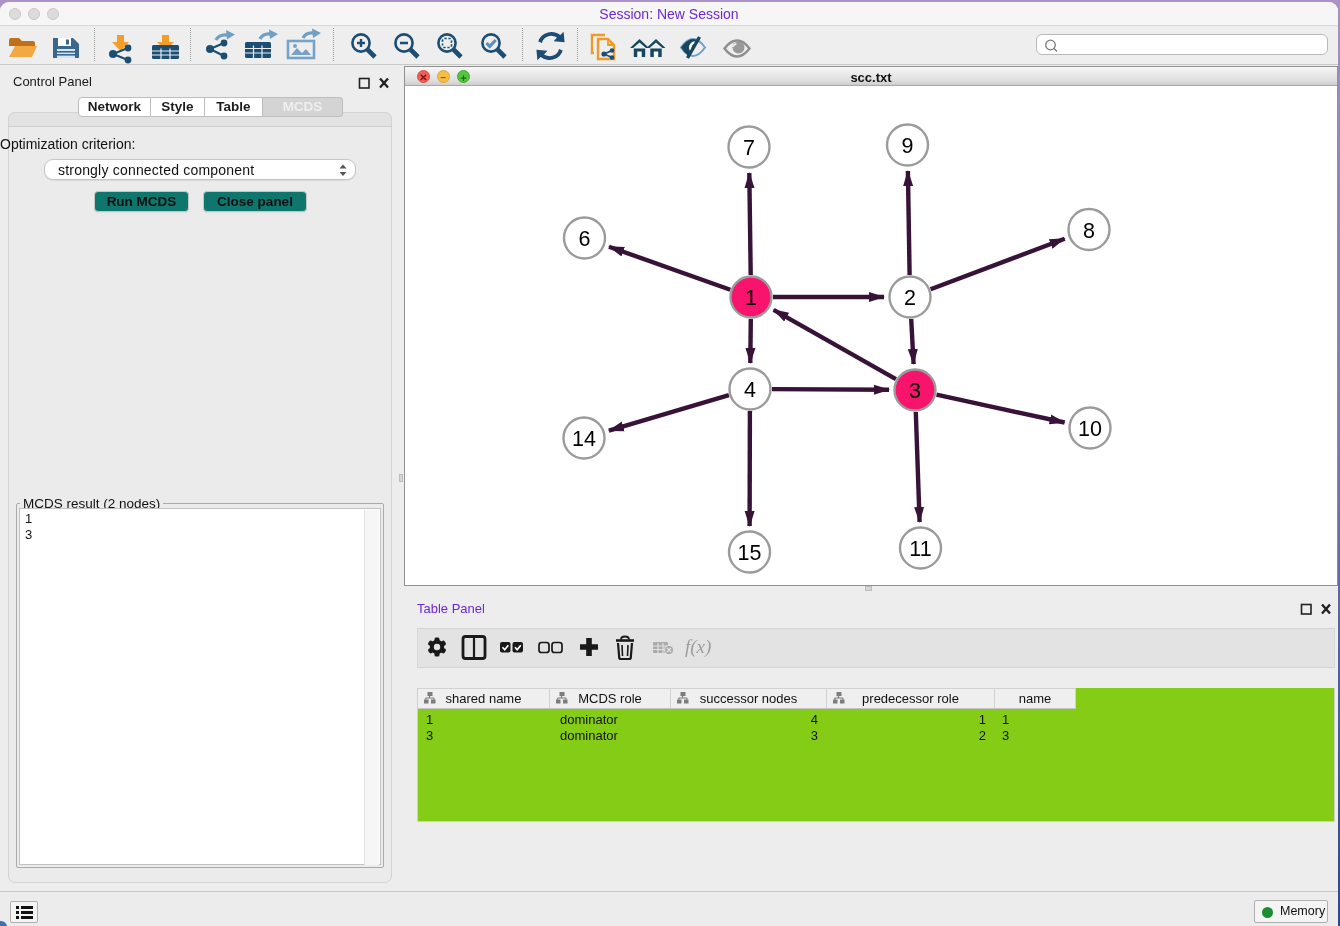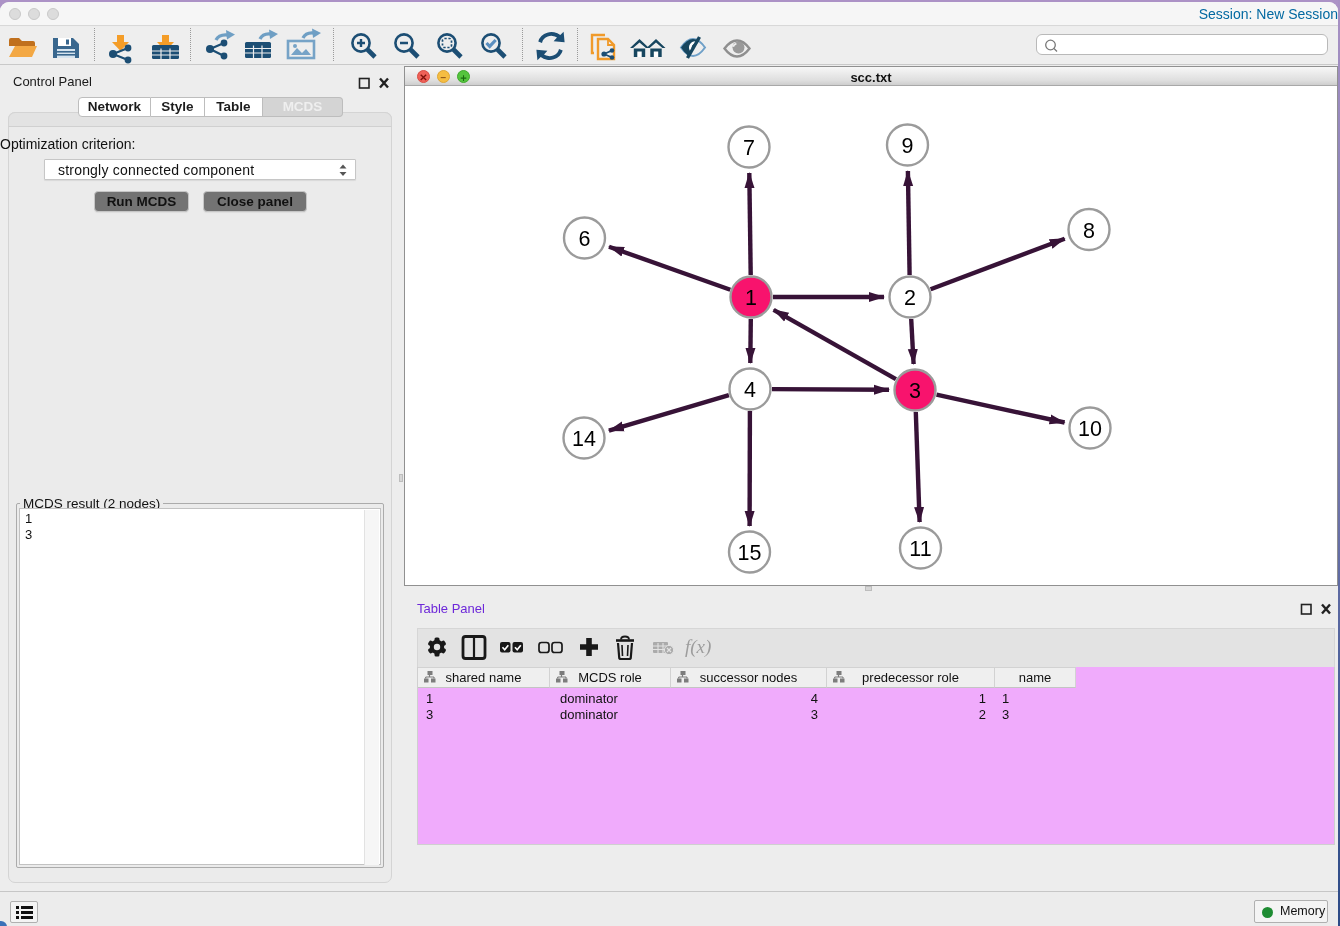--- a/index.html
+++ b/index.html
@@ -1,57 +1,57 @@
 <!DOCTYPE html>
 <html><head><meta charset="utf-8"><style>
 *{margin:0;padding:0;box-sizing:border-box}
 html,body{width:1340px;height:926px;overflow:hidden;font-family:"Liberation Sans",sans-serif;background:#ececec}
 #deskTop{position:absolute;left:0;top:0;width:1340px;height:10px;background:#ac92c6}
 #deskRight{position:absolute;right:0;top:0;width:2px;height:926px;background:linear-gradient(#a991c4 0%,#8e85ba 20%,#7e7cb0 45%,#4a5f9a 75%,#2c4a86 100%)}
 #win{position:absolute;left:0;top:2px;width:1338px;height:924px;background:#ededed;border-radius:9px 9px 0 0;overflow:hidden}
 
 #titlebar{position:absolute;left:0;top:0;width:1338px;height:24px;background:#f6f6f6;border-bottom:1px solid #d8d8d8}
 .tl{position:absolute;top:6px;width:12px;height:12px;border-radius:50%;background:#dcdcdc;border:1px solid #c8c8c8}
-#wtitle{position:absolute;top:4px;left:0;width:1338px;text-align:right;font-size:14px;color:#0369a1}
+#wtitle{position:absolute;top:4px;left:0;width:1338px;text-align:center;font-size:14px;color:#6d28d9}
 
 #toolbar{position:absolute;left:0;top:25px;width:1338px;height:38px;background:#eeeeee;border-bottom:1px solid #c9c9c9}
 .sep{position:absolute;top:1px;height:33px;width:0;border-left:1px dotted #9a9a9a}
 .tbi{position:absolute;top:0}
 #search{position:absolute;left:1036px;top:7px;width:292px;height:21px;background:#fff;border:1px solid #b9b9b9;border-radius:6px}
 
 #cpanel{position:absolute;left:0;top:62px;width:392px;height:824px}
 #cpTitle{position:absolute;left:13px;top:10px;font-size:13px;color:#1a1a1a}
 #cpBox{position:absolute;left:8px;top:48px;width:384px;height:771px;background:#ebebeb;border:1px solid #d4d4d4;border-radius:7px}
 #cpBoxTop{position:absolute;left:8px;top:48px;width:384px;height:15px;background:#e3e3e3;border:1px solid #d4d4d4;border-bottom:1px solid #d0d0d0;border-radius:7px 7px 0 0}
 .tabs{position:absolute;display:flex}
 .tab{height:20px;border:1px solid #bdbdbd;border-left:none;background:#fff;font-size:13.5px;font-weight:600;color:#1c1c1c;text-align:center;line-height:18px}
 .tab.first{border-left:1px solid #bdbdbd;border-radius:4px 0 0 4px}
 .tab.last{border-radius:0 4px 4px 0}
 .tab.dis{background:#d4d4d4;color:#efefef;font-weight:600}
 
 #optLabel{position:absolute;left:0;top:72px;width:400px;text-align:left;font-size:14px;color:#111}
-#dropdown{position:absolute;left:44px;top:95px;width:312px;height:21px;background:#fff;border:1px solid #c6c6c6;border-radius:1px;box-shadow:0 1px 1px rgba(0,0,0,.08);font-size:14px;letter-spacing:.2px;color:#111;line-height:20px;padding-left:13px}
-.btn{position:absolute;height:21px;background:#737373;border:1px solid #c6c6c6;border-radius:4px;box-shadow:0 1px 1px rgba(0,0,0,.06);font-size:13.5px;font-weight:600;color:#111;text-align:center;line-height:19px}
+#dropdown{position:absolute;left:44px;top:95px;width:312px;height:21px;background:#fff;border:1px solid #c6c6c6;border-radius:9px;box-shadow:0 1px 1px rgba(0,0,0,.08);font-size:14px;letter-spacing:.2px;color:#111;line-height:20px;padding-left:13px}
+.btn{position:absolute;height:21px;background:#0f766e;border:1px solid #c6c6c6;border-radius:4px;box-shadow:0 1px 1px rgba(0,0,0,.06);font-size:13.5px;font-weight:600;color:#111;text-align:center;line-height:19px}
 
 #fs{position:absolute;left:16px;top:439px;width:368px;height:365px;border:1px solid #ababab;border-radius:2px}
 #fsLegend{position:absolute;left:3px;top:-8px;background:#ebebeb;padding:0 3px;font-size:13.5px;color:#111}
 #fsInner{position:absolute;left:2px;top:4px;width:362px;height:357px;background:#fff;border:1px solid #c2c2c2}
 #fsScroll{position:absolute;right:1px;top:1px;width:15px;height:355px;background:#f6f6f6;border-left:1px solid #e2e2e2}
 #fsText{position:absolute;left:5px;top:2px;font-size:13px;color:#111;line-height:16px}
 
 #nwin{position:absolute;left:404px;top:64px;width:934px;height:520px;border:1px solid #909090;background:#fff}
 #ntitle{position:absolute;left:0;top:0;width:932px;height:19px;background:linear-gradient(#f7f7f7,#dedede 75%,#cecece);border-bottom:1px solid #a8a8a8}
 .mbtn{position:absolute;top:3px;width:13px;height:13px;border-radius:50%;text-align:center;line-height:13px;font-size:10px;font-weight:700}
 #ntText{position:absolute;top:3px;left:0;width:932px;text-align:center;font-size:13px;font-weight:700;color:#111}
 #graph{position:absolute;left:0px;top:19px}
 
 #tpanel{position:absolute;left:404px;top:586px;width:934px;height:300px}
 #tpTitle{position:absolute;left:13px;top:13px;font-size:13px;color:#6d28d9}
 #tbar{position:absolute;left:13px;top:40px;width:918px;height:40px;background:#e3e3e3;border:1px solid #d6d6d6}
-#ttable{position:absolute;left:13px;top:79px;width:918px;height:178px;background:#f0abfc;border:1px solid #cfcfcf;border-top:none}
+#ttable{position:absolute;left:13px;top:100px;width:918px;height:134px;background:#84cc16;border:1px solid #cfcfcf;border-top:none}
 .th{position:absolute;top:0;height:21px;background:#efefef;border-right:1px solid #d2d2d2;border-bottom:1px solid #c4c4c4;border-top:1px solid #d2d2d2;font-size:13px;color:#111;text-align:center;line-height:20px}
 .td{position:absolute;font-size:13px;color:#111;height:16px;line-height:16px}
 #btabs{position:absolute;left:290px;top:277px;display:flex}
 
 #status{position:absolute;left:0;top:889px;width:1338px;height:35px;background:#ececec;border-top:1px solid #c6c6c6}
 #listbtn{position:absolute;left:10px;top:9px;width:28px;height:22px;background:#f4f4f4;border:1px solid #b0b0b0;border-radius:2px}
 #membtn{position:absolute;left:1254px;top:8px;width:74px;height:23px;background:#f4f4f4;border:1px solid #b0b0b0;border-radius:2px;font-size:12.5px;color:#111;line-height:21px;padding-left:25px}
 </style></head><body>
 <div id="deskTop"></div>
 <div id="win">

